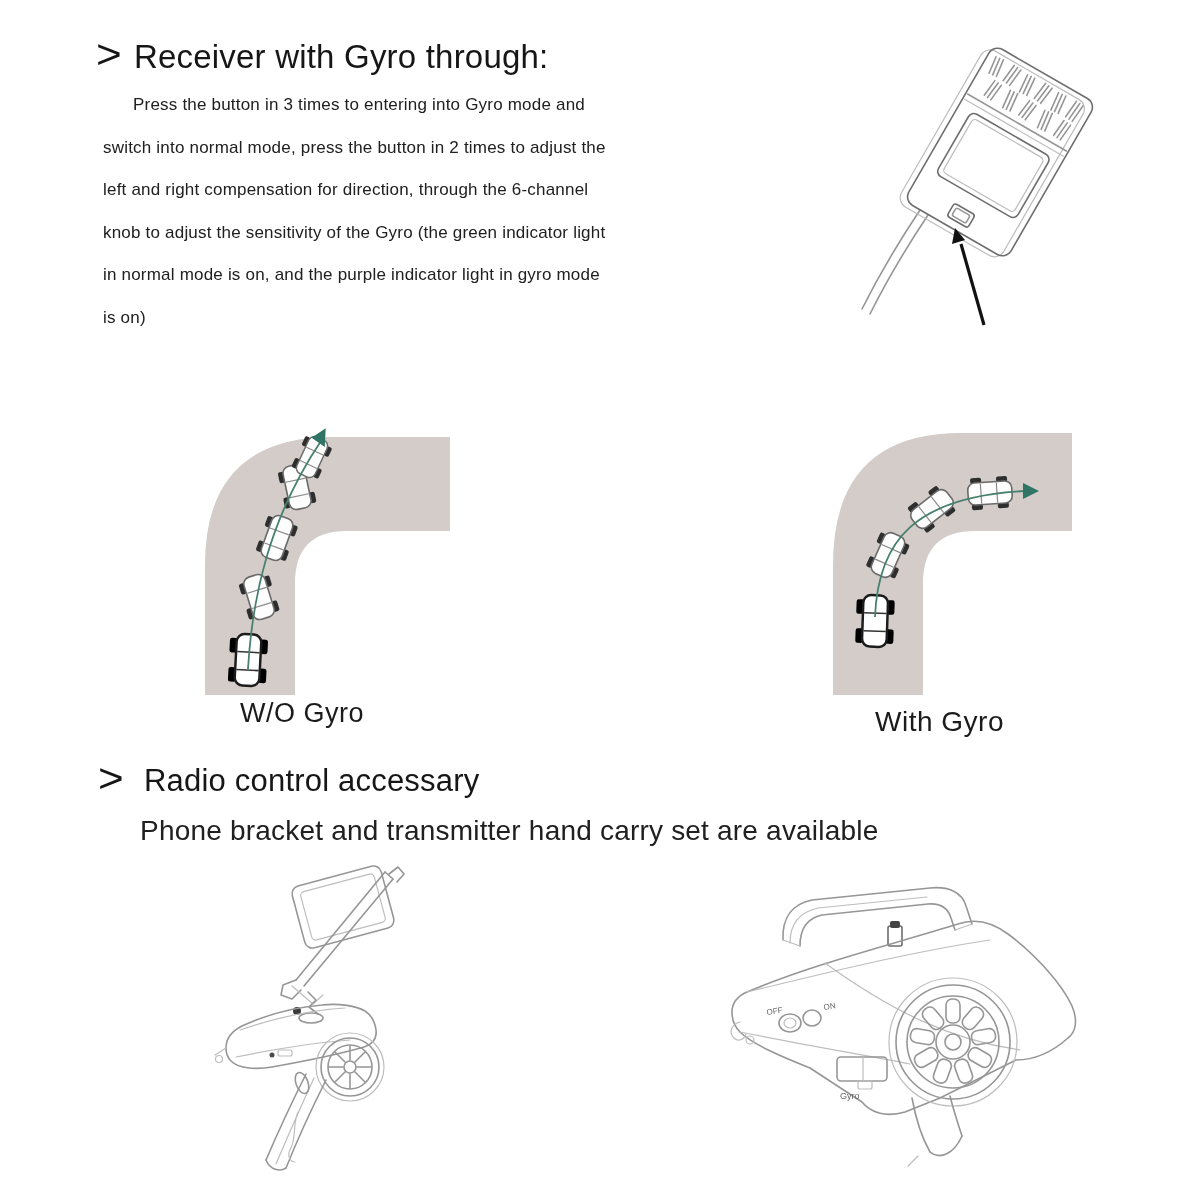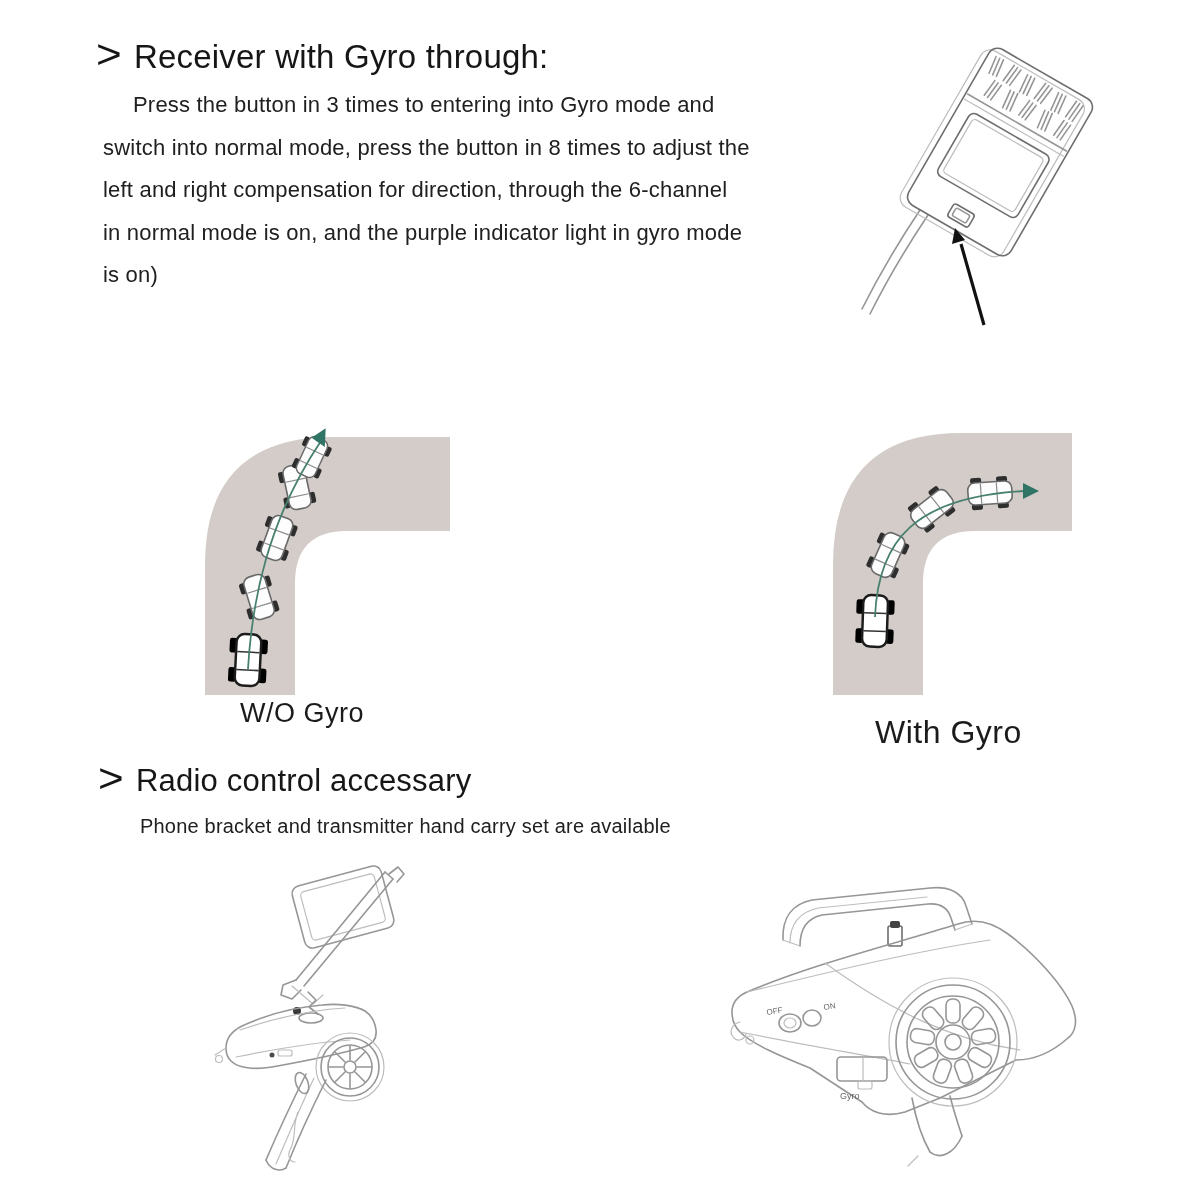--- a/index.html
+++ b/index.html
@@ -10,33 +10,33 @@
   .bullet{
     position:absolute;font-size:44px;line-height:1;color:#161616;
     transform:scaleY(0.92);font-weight:400;
   }
   .h1{
     position:absolute;font-size:33px;letter-spacing:0.2px;color:#161616;
     font-weight:400;white-space:nowrap;
   }
   .h2{
     position:absolute;font-size:31px;letter-spacing:0.2px;color:#161616;
-    font-weight:400;white-space:nowrap;
+    font-weight:400;white-space:nowrap;margin-left:8px;
   }
   .para{
-    position:absolute;font-size:22px;line-height:42.5px;color:#202020;
+    position:absolute;font-size:17px;line-height:42.5px;color:#202020;
     letter-spacing:0.2px;white-space:nowrap;
   }
   .para .line.indent{padding-left:30px;}
   .caption{
     position:absolute;font-size:27px;color:#1b1b1b;text-align:left;
     white-space:nowrap;letter-spacing:0.5px;
   }
   .subtitle{
-    position:absolute;font-size:20px;color:#202020;white-space:nowrap;letter-spacing:0.2px;
+    position:absolute;font-size:28px;color:#202020;white-space:nowrap;letter-spacing:0.2px;
   }
   svg{position:absolute;overflow:visible;}
   .sketch{stroke:#969696;fill:none;stroke-width:1.6;stroke-linecap:round;stroke-linejoin:round;}
   .sketch-light{stroke:#bdbdbd;fill:none;stroke-width:1.2;stroke-linecap:round;stroke-linejoin:round;}
   .sketch-dark{stroke:#6e6e6e;fill:none;stroke-width:1.6;stroke-linecap:round;stroke-linejoin:round;}
   .tinytext{font-family:"Liberation Sans",sans-serif;fill:#666;}
 </style>
 </head>
 <body>
 
@@ -63,22 +63,23 @@
         <line x1="-10" y1="9" x2="10" y2="9" stroke="#333" stroke-width="1.4"></line>
       </g>
     </defs>
   </svg>
 
   <span class="bullet" style="left:96px;top:32px;">&gt;</span>
   <div class="h1" style="left:134px;top:38px;">Receiver with Gyro through:</div>
 
   <div class="para" style="left:103px;top:84px;">
     <div class="line indent">Press the button in 3 times to entering into Gyro mode and</div>
-    <div class="line">switch into normal mode, press the button in 8 times to adjust the</div>
+    <div class="line">switch into normal mode, press the button in 2 times to adjust the</div>
     <div class="line">left and right compensation for direction, through the 6-channel</div>
+    <div class="line">knob to adjust the sensitivity of the Gyro (the green indicator light</div>
     <div class="line">in normal mode is on, and the purple indicator light in gyro mode</div>
     <div class="line">is on)</div>
   </div>
 
 
   <svg style="left:860px;top:25px;" width="260" height="310" viewBox="0 0 260 310">
 
     <path class="sketch" d="M60,185 C42,212 22,244 2,284" stroke-width="1.8"></path>
     <path class="sketch" d="M68,190 C50,217 30,249 10,289" stroke-width="1.8"></path>
     <g transform="rotate(30 140 127)">
@@ -173,21 +174,21 @@
 
   <svg style="left:820px;top:425px;" width="280" height="290" viewBox="0 0 280 290">
     <path d="M13,270 L13,140 Q13,8 141,8 L252,8 L252,106 L155,106 Q103,106 103,158 L103,270 Z" fill="#d3ccc8"></path>
     <use href="#car-shape-bold" transform="translate(55,196) rotate(2) scale(1.12)"></use>
     <use href="#car-shape" transform="translate(68,130) rotate(24)"></use>
     <use href="#car-shape" transform="translate(112,84) rotate(52)"></use>
     <use href="#car-shape" transform="translate(170,68) rotate(86)"></use>
     <path d="M55,192 C58,115 95,72 205,66" fill="none" stroke="#47806f" stroke-width="1.8"></path>
     <polygon points="203,58 203,74 219,66" fill="#2f7464"></polygon>
   </svg>
-  <div class="caption" style="left:875px;top:706px;width:150px;font-size:32px;margin-top:8px;">With Gyro</div>
+  <div class="caption" style="left:875px;top:706px;width:150px;font-size:28px;">With Gyro</div>
 
   <span class="bullet" style="left:98px;top:756px;">&gt;</span>
   <div class="h2" style="left:136px;top:763px;">Radio control accessary</div>
   <div class="subtitle" style="left:140px;top:815px;">Phone bracket and transmitter hand carry set  are available</div>
 
   <svg style="left:180px;top:850px;" width="420" height="350" viewBox="0 0 420 350">
 
     <g transform="translate(163,57) rotate(-15)">
       <rect class="sketch" x="-46" y="-32" width="92" height="64" rx="8"></rect>
       <rect class="sketch-light" x="-38" y="-25" width="76" height="50" rx="4"></rect>

